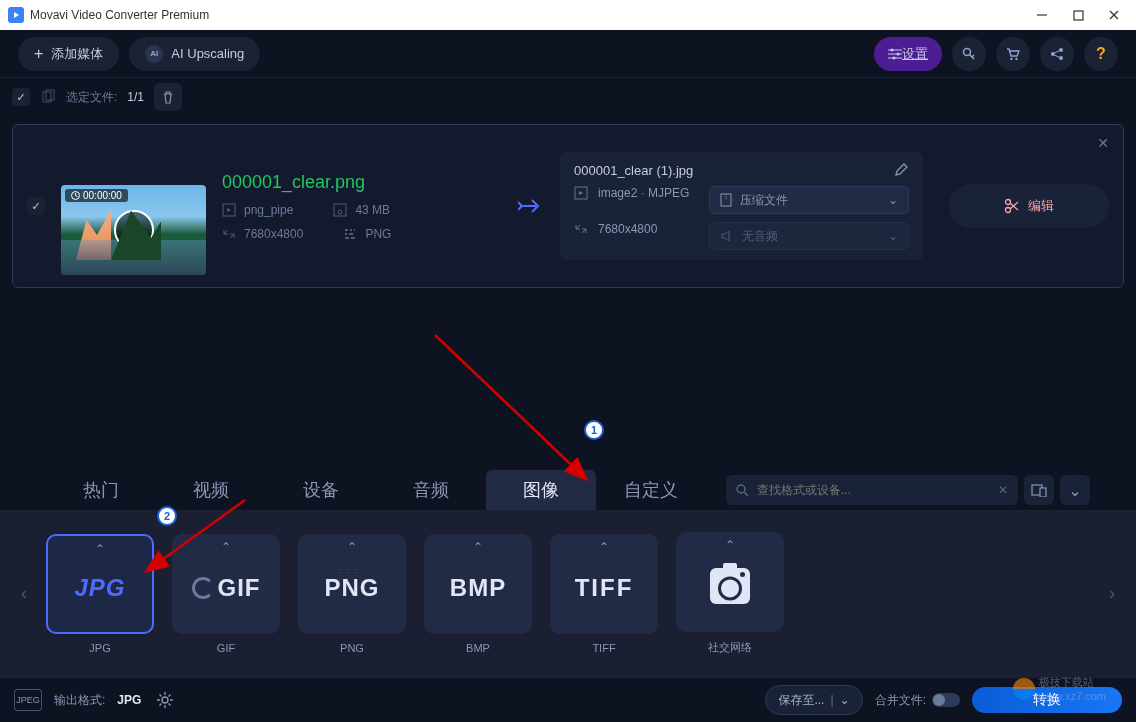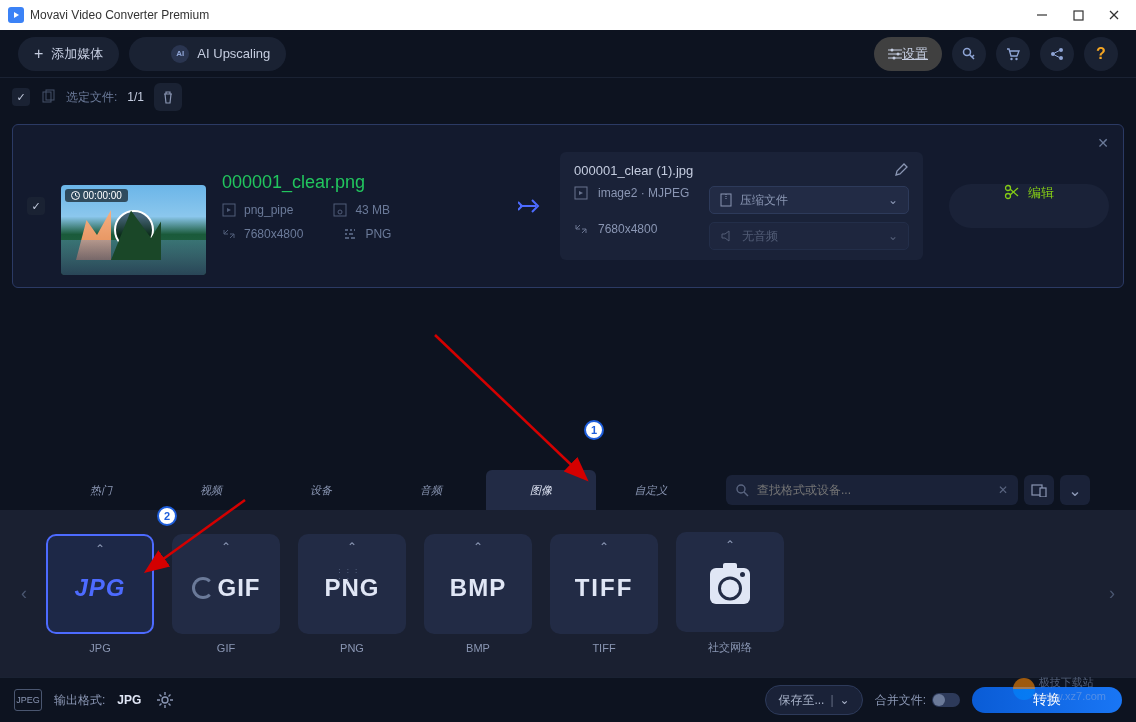--- a/index.html
+++ b/index.html
@@ -9,24 +9,24 @@
 .titlebar { height: 30px; background: #fff; display: flex; align-items: center; padding: 0 8px; color: #333; font-size: 12px; }
 .titlebar .app-icon { width: 16px; height: 16px; background: #3b82f6; border-radius: 3px; margin-right: 6px; position: relative; }
 .titlebar .app-icon::after { content: ""; position: absolute; inset: 3px; background: #fff; clip-path: polygon(30% 20%, 30% 80%, 80% 50%); }
 .titlebar .winbtns { margin-left: auto; display: flex; gap: 24px; padding: 0 8px; }
 .titlebar .winbtn { width: 12px; height: 12px; display: flex; align-items: center; justify-content: center; cursor: pointer; color: #333; }
 
 
 .toptoolbar { height: 48px; background: #0d1320; display: flex; align-items: center; padding: 0 18px; gap: 10px; border-bottom: 1px solid #1a2233; }
 .btn-pill { height: 34px; padding: 0 16px; background: #1a2233; border-radius: 17px; display: flex; align-items: center; gap: 8px; color: #c5cde0; font-size: 13px; cursor: pointer; }
 .btn-pill .plus { font-size: 16px; line-height: 1; }
-.ai-icon { width: 18px; height: 18px; background: #2a3550; border-radius: 50%; display: flex; align-items: center; justify-content: center; font-size: 8px; font-weight: bold; color: #8fa5d6; margin-left: 26px; }
+.ai-icon { width: 18px; height: 18px; background: #2a3550; border-radius: 50%; display: flex; align-items: center; justify-content: center; font-size: 8px; font-weight: bold; color: #8fa5d6; }
 .toptoolbar .spacer { flex: 1; }
 .top-icon-btn { width: 34px; height: 34px; background: #1a2233; border-radius: 50%; display: flex; align-items: center; justify-content: center; cursor: pointer; color: #8fa5d6; }
-.top-settings { height: 34px; padding: 0 14px; background: #404040; border-radius: 17px; display: flex; align-items: center; gap: 0; cursor: pointer; color: #c5cde0; font-size: 13px; text-decoration: underline; }
+.top-settings { height: 34px; padding: 0 14px; background: #4c1d95; border-radius: 17px; display: flex; align-items: center; gap: 0; cursor: pointer; color: #c5cde0; font-size: 13px; text-decoration: underline; }
 .q-icon { color: #f5a623; font-size: 16px; font-weight: bold; }
 
 
 .selbar { height: 38px; display: flex; align-items: center; padding: 0 12px; gap: 10px; font-size: 12px; color: #6b7a99; }
 .checkbox { width: 18px; height: 18px; background: #1a2233; border-radius: 4px; display: flex; align-items: center; justify-content: center; cursor: pointer; color: #c5cde0; font-size: 11px; }
 .selbar .trash { width: 28px; height: 28px; background: #1a2233; border-radius: 6px; display: flex; align-items: center; justify-content: center; cursor: pointer; }
 
 
 .file-area { padding: 8px 12px 16px; }
 .file-card { background: #131a2e; border: 1px solid #2b3a64; border-radius: 6px; padding: 12px 14px; display: flex; align-items: center; gap: 16px; position: relative; }
@@ -51,30 +51,30 @@
 .dst-panel { flex: 1; background: #1a2238; border-radius: 6px; padding: 10px 14px; display: flex; flex-direction: column; gap: 8px; font-size: 12px; color: #8a96b3; }
 .dst-panel .dst-head { display: flex; align-items: center; gap: 8px; }
 .dst-panel .dst-name { color: #c5cde0; font-size: 13px; flex: 1; }
 .dst-panel .edit-pencil { cursor: pointer; color: #8a96b3; }
 .dst-panel .dst-row { display: flex; align-items: flex-start; gap: 14px; }
 .dst-panel .left-col { display: flex; align-items: center; gap: 10px; flex: 1; }
 .dst-select { width: 200px; height: 28px; background: #222b45; border: 1px solid #2d3a5a; border-radius: 5px; display: flex; align-items: center; padding: 0 10px; gap: 0; cursor: pointer; justify-content: space-between; }
 .dst-select .sel-left { display: flex; align-items: center; gap: 8px; }
 .dst-select.disabled { opacity: 0.5; }
 
-.edit-btn { width: 160px; height: 44px; background: #1a2238; border-radius: 22px; display: flex; align-items: flex-start; justify-content: center; gap: 8px; cursor: pointer; color: #84cc16; font-size: 13px; margin-left: 10px; }
+.edit-btn { width: 160px; height: 44px; background: #1a2238; border-radius: 22px; display: flex; align-items: center; justify-content: center; gap: 8px; cursor: pointer; color: #fca5a5; font-size: 13px; margin-left: 10px; }
 
 
 .ann-arrow { position: absolute; pointer-events: none; }
 .ann-num { position: absolute; width: 20px; height: 20px; background: #fff; border: 2px solid #1e5edb; border-radius: 50%; color: #1e5edb; font-size: 11px; font-weight: bold; display: flex; align-items: center; justify-content: center; z-index: 50; }
 
 
 .format-section { position: absolute; left: 0; right: 0; bottom: 45px; top: 470px; background: #0d1320; display: flex; flex-direction: column; }
 .format-tabs { height: 40px; display: flex; align-items: stretch; padding: 0 46px 0 46px; gap: 0; position: relative; }
-.ftab { flex: 0 0 110px; display: flex; align-items: center; justify-content: center; font-size: 11px; color: #8a96b3; cursor: pointer; border-radius: 6px 6px 0 0; font-style: italic; }
+.ftab { flex: 0 0 110px; display: flex; align-items: center; justify-content: center; font-size: 18px; color: #8a96b3; cursor: pointer; border-radius: 6px 6px 0 0; }
 .ftab.active { background: #222b45; color: #e0e6f5; }
 .format-tabs .search-wrap { flex: 1; margin-left: 20px; display: flex; align-items: center; gap: 6px; }
 .search-box { flex: 1; height: 30px; background: #1a2238; border-radius: 6px; display: flex; align-items: center; padding: 0 10px; gap: 8px; color: #5a6580; font-size: 12px; }
 .search-box input { flex: 1; background: transparent; border: none; outline: none; color: #c5cde0; font-size: 12px; }
 .search-box .clear { cursor: pointer; }
 .extra-icon { width: 30px; height: 30px; background: #1a2238; border-radius: 6px; display: flex; align-items: center; justify-content: center; cursor: pointer; }
 
 .format-grid { flex: 1; background: #1a2031; display: flex; align-items: center; padding: 12px 46px; gap: 18px; position: relative; }
 .nav-arrow { position: absolute; top: 50%; transform: translateY(-50%); width: 28px; height: 40px; display: flex; align-items: center; justify-content: center; cursor: pointer; color: #4a5670; font-size: 18px; }
 .nav-arrow.left { left: 10px; }

